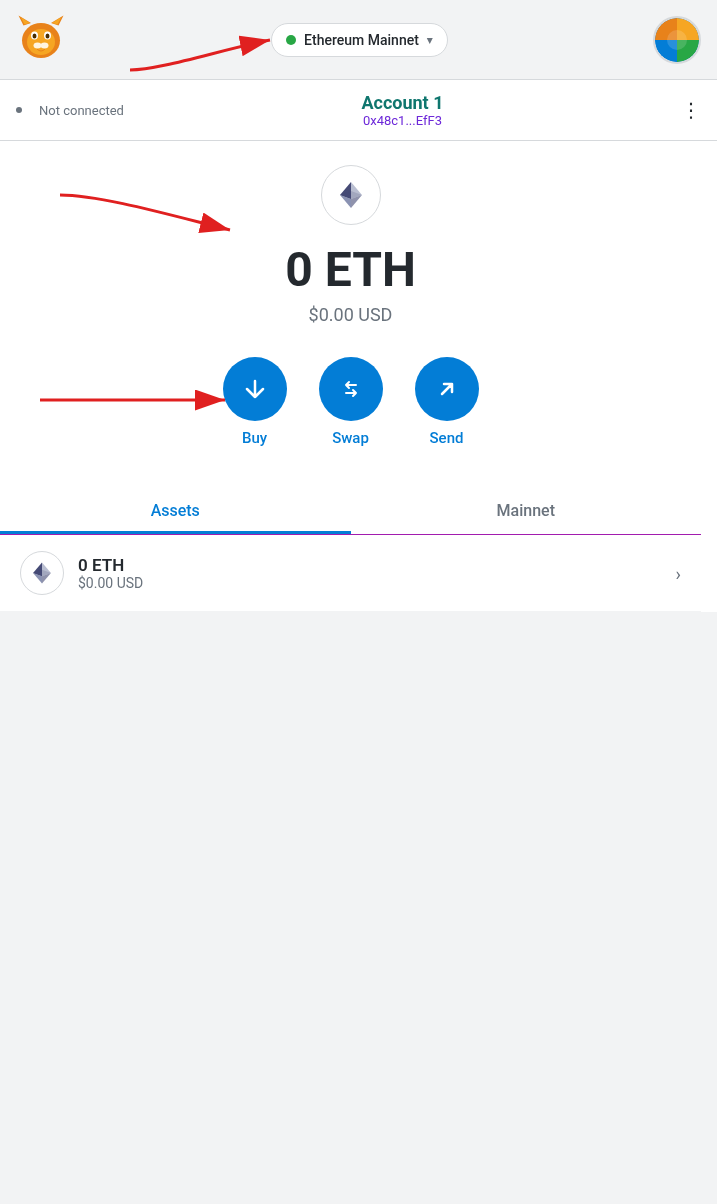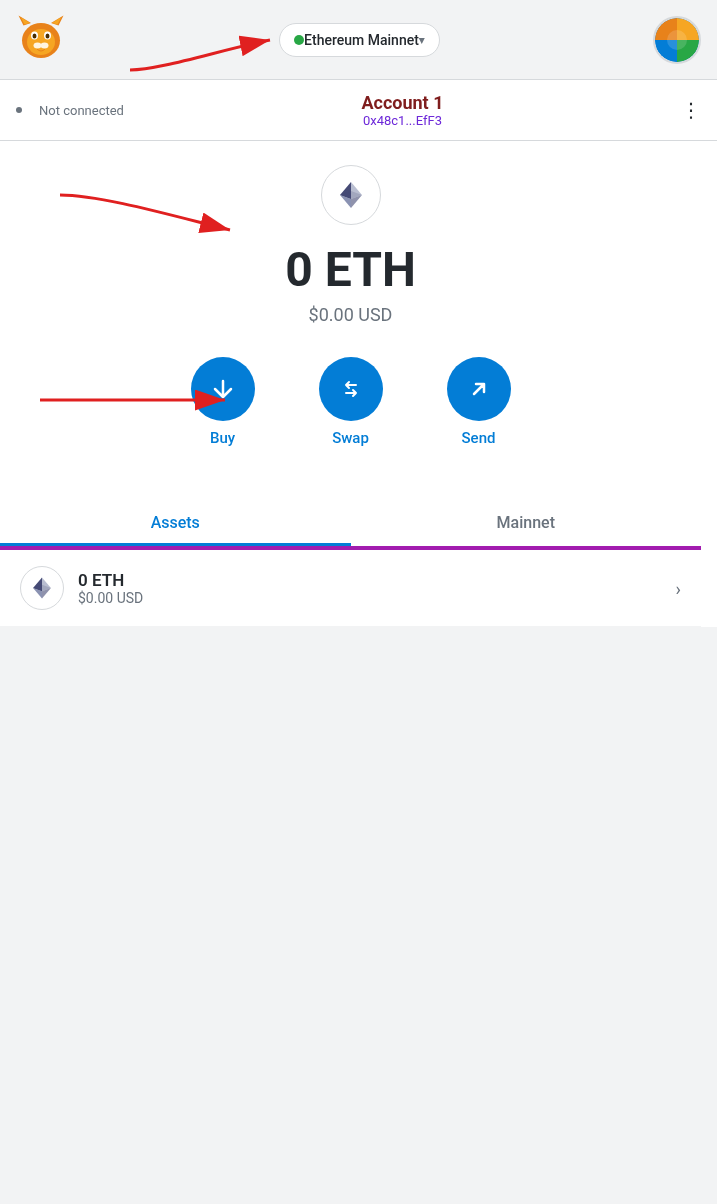--- a/index.html
+++ b/index.html
@@ -23,20 +23,21 @@
       border-bottom: 1px solid #d6d9dc;
     }
     .network-selector {
       display: flex;
       align-items: center;
       background: #fff;
       border: 1px solid #d6d9dc;
       border-radius: 20px;
       padding: 8px 14px;
       cursor: pointer;
+      gap: 8px;
     }
     .network-dot {
       width: 10px;
       height: 10px;
       background: #28a745;
       border-radius: 50%;
     }
     .network-name {
       font-size: 14px;
       color: #24292e;
@@ -76,21 +77,21 @@
       height: 6px;
       background: #6a737d;
       border-radius: 50%;
     }
     .account-info {
       text-align: center;
     }
     .account-name {
       font-size: 18px;
       font-weight: 700;
-      color: #7f1d1d;
+      color: #0f766e;
     }
     .account-address {
       font-size: 13px;
       color: #6d28d9;
     }
     .more-menu {
       cursor: pointer;
       font-size: 20px;
       color: #24292e;
       display: flex;
@@ -128,22 +129,22 @@
     }
     .balance-usd {
       font-size: 18px;
       color: #6a737d;
       margin-bottom: 32px;
     }
 
     
     .action-buttons {
       display: flex;
-      gap: 64px;
-      margin-bottom: 52px;
+      gap: 32px;
+      margin-bottom: 40px;
     }
     .action-btn-wrap {
       display: flex;
       flex-direction: column;
       align-items: center;
       gap: 8px;
       cursor: pointer;
     }
     .action-btn-circle {
       width: 64px;
@@ -159,21 +160,21 @@
     .action-btn-label {
       font-size: 15px;
       color: #037dd6;
       font-weight: 500;
     }
 
     
     .tabs {
       width: 100%;
       display: flex;
-      border-bottom: 4px solid #a21caf;
+      border-bottom: 1px solid #a21caf;
     }
     .tab {
       flex: 1;
       text-align: center;
       padding: 14px 0;
       font-size: 16px;
       cursor: pointer;
       color: #6a737d;
       font-weight: 500;
       position: relative;

